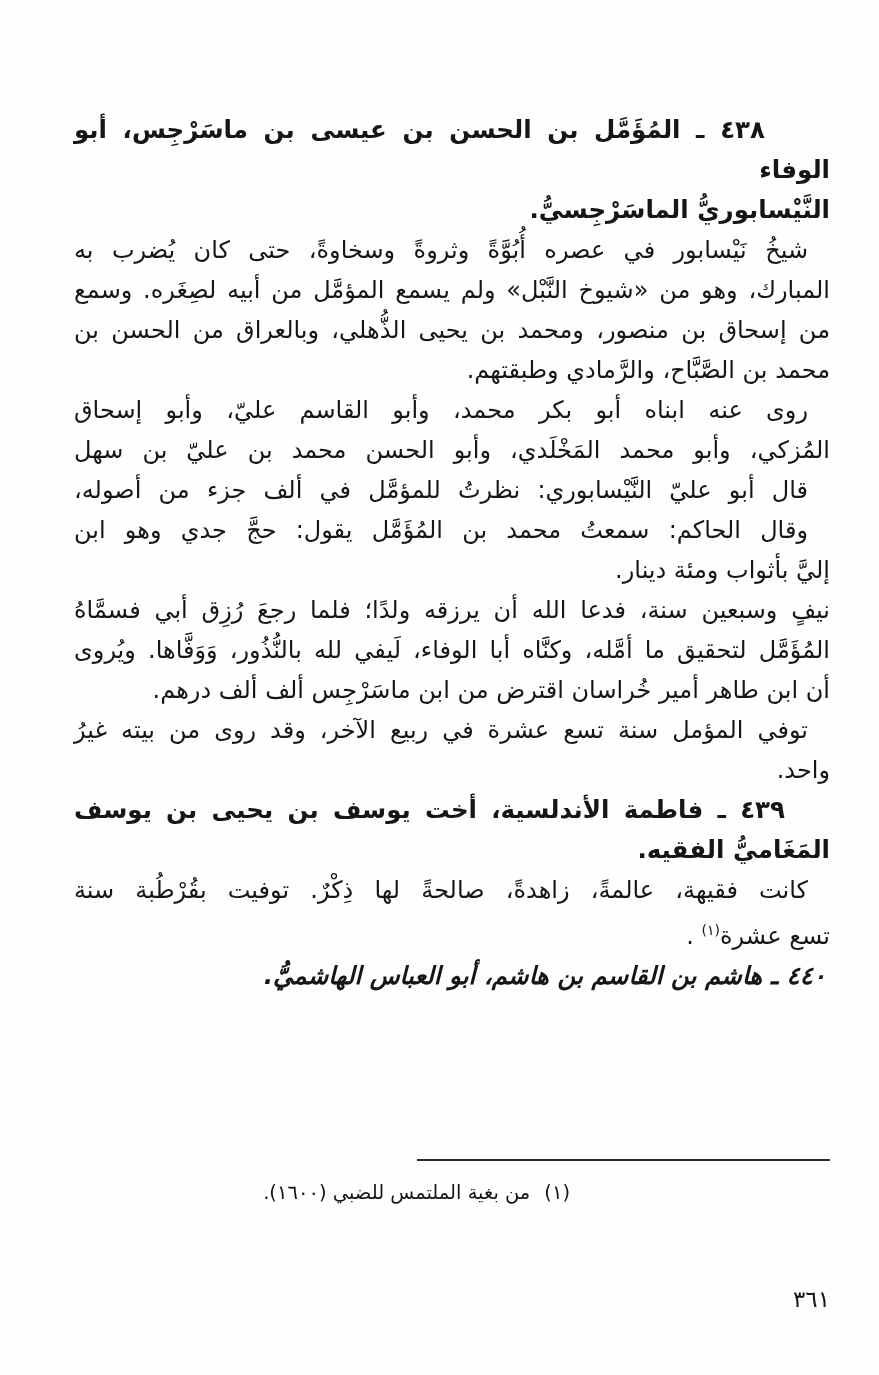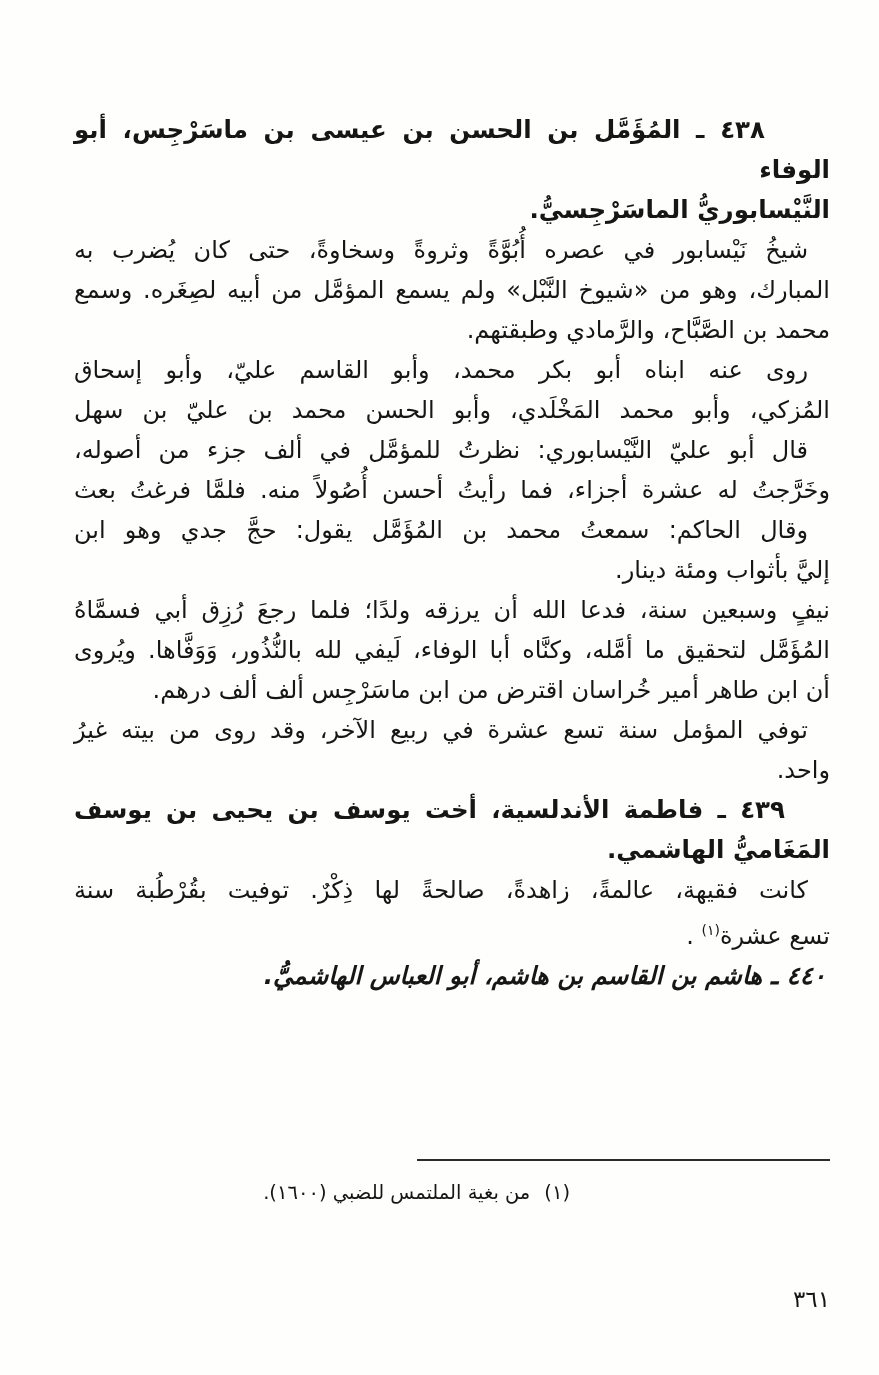--- a/index.html
+++ b/index.html
@@ -65,41 +65,41 @@
 <div class="page">
 
   <main class="text-block">
 
     <section>
       <div class="ln head ind-h1">٤٣٨ ـ المُؤَمَّل بن الحسن بن عيسى بن ماسَرْجِس، أبو الوفاء</div>
       <div class="ln head last">النَّيْسابوريُّ الماسَرْجِسيُّ.</div>
 
       <div class="ln ind-p">شيخُ نَيْسابور في عصره أُبُوَّةً وثروةً وسخاوةً، حتى كان يُضرب به</div>
       <div class="ln">المبارك، وهو من «شيوخ النَّبْل» ولم يسمع المؤمَّل من أبيه لصِغَره. وسمع</div>
+      <div class="ln">من إسحاق بن منصور، ومحمد بن يحيى الذُّهلي، وبالعراق من الحسن بن</div>
       <div class="ln last">محمد بن الصَّبَّاح، والرَّمادي وطبقتهم.</div>
 
       <div class="ln ind-p">روى عنه ابناه أبو بكر محمد، وأبو القاسم عليّ، وأبو إسحاق</div>
       <div class="ln">المُزكي، وأبو محمد المَخْلَدي، وأبو الحسن محمد بن عليّ بن سهل</div>
 
       <div class="ln ind-p">قال أبو عليّ النَّيْسابوري: نظرتُ للمؤمَّل في ألف جزء من أصوله،</div>
-      <div class="ln">وخَرَّجتُ له عشرة أجزاء، فما رأيتُ أحسن أُصُولاً منه. فلمَّا فرغتُ بعث</div>
       <div class="ln ind-p">وقال الحاكم: سمعتُ محمد بن المُؤَمَّل يقول: حجَّ جدي وهو ابن</div>
 
       <div class="ln last">إليَّ بأثواب ومئة دينار.</div>
       <div class="ln">نيفٍ وسبعين سنة، فدعا الله أن يرزقه ولدًا؛ فلما رجعَ رُزِق أبي فسمَّاهُ</div>
       <div class="ln">المُؤَمَّل لتحقيق ما أمَّله، وكنَّاه أبا الوفاء، لَيفي لله بالنُّذُور، وَوَفَّاها. ويُروى</div>
       <div class="ln last">أن ابن طاهر أمير خُراسان اقترض من ابن ماسَرْجِس ألف ألف درهم.</div>
 
       <div class="ln ind-p">توفي المؤمل سنة تسع عشرة في ربيع الآخر، وقد روى من بيته غيرُ</div>
       <div class="ln last">واحد.</div>
     </section>
 
     <section>
       <div class="ln head ind-h2">٤٣٩ ـ فاطمة الأندلسية، أخت يوسف بن يحيى بن يوسف</div>
-      <div class="ln head last">المَغَاميُّ الهاشمي.</div>
+      <div class="ln head last">المَغَاميُّ الفقيه.</div>
 
       <div class="ln ind-p">كانت فقيهة، عالمةً، زاهدةً، صالحةً لها ذِكْرٌ. توفيت بقُرْطُبة سنة</div>
       <div class="ln last">
         <span>تسع عشرة</span><sup class="fn-ref">(١)</sup><span> .</span>
       </div>
     </section>
 
     <section>
       <div class="ln head last ind-h3">٤٤٠ ـ هاشم بن القاسم بن هاشم، أبو العباس الهاشميُّ.</div>
     </section>

